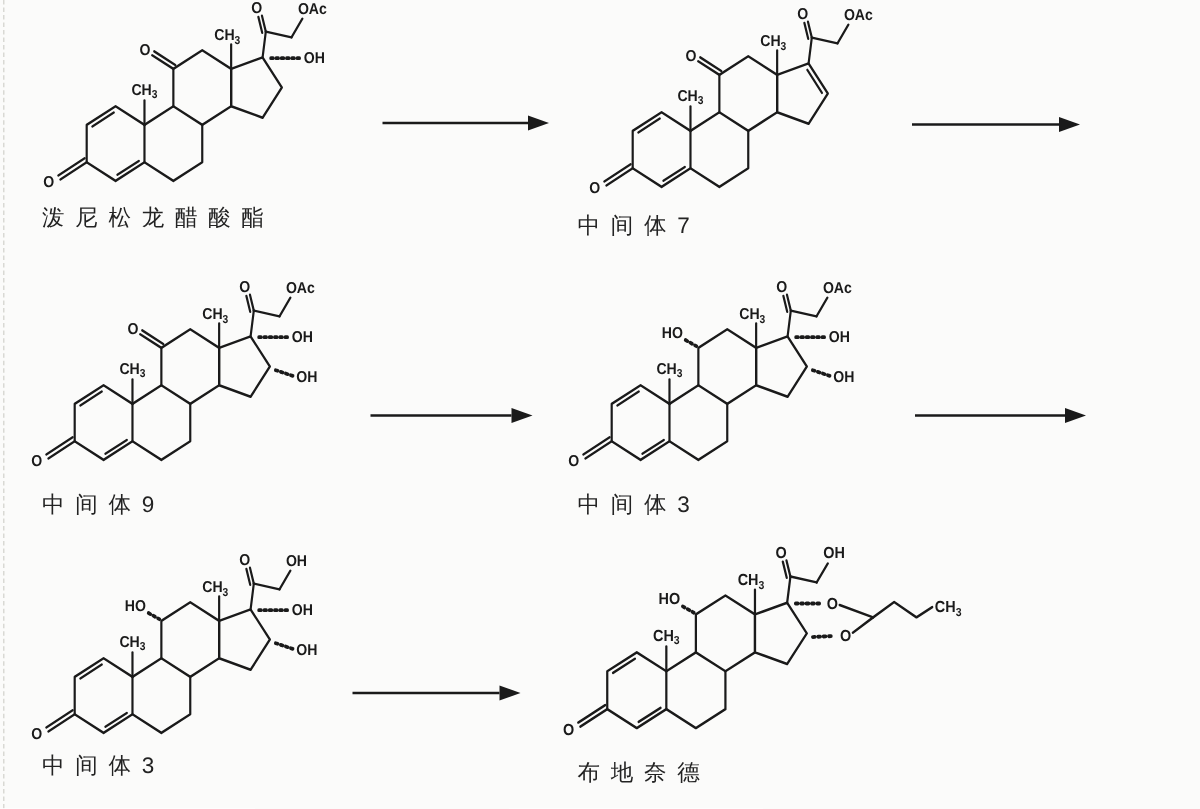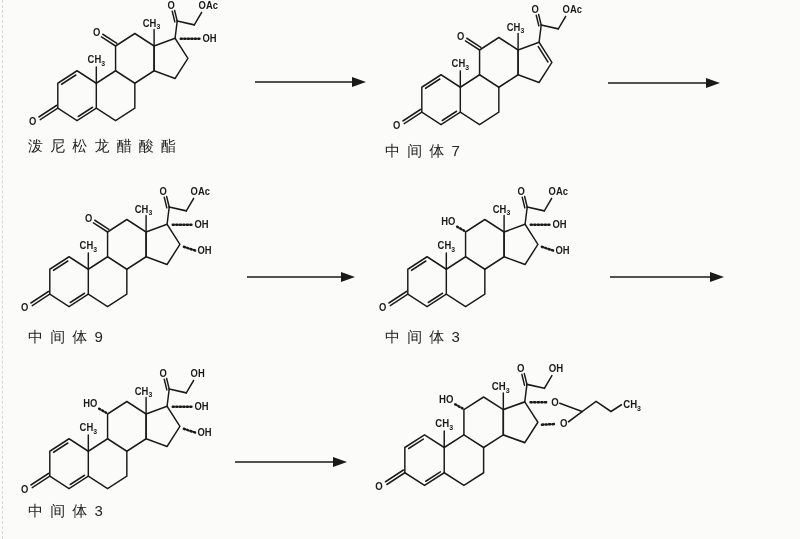--- a/index.html
+++ b/index.html
@@ -160,14 +160,15 @@
       <path class="shaft" d="M235,462 L333,462"></path>
       <path class="head" d="M333,457 L347,462 L333,467 Z"></path>
     </g>
   </svg>
 
   <div class="cn" style="left:28px;top:138px">泼 尼 松 龙 醋 酸 酯</div>
   <div class="cn" style="left:385px;top:143px">中 间 体 7</div>
   <div class="cn" style="left:28px;top:329px">中 间 体 9</div>
   <div class="cn" style="left:385px;top:329px">中 间 体 3</div>
   <div class="cn" style="left:28px;top:503px">中 间 体 3</div>
+  <div class="cn" style="left:385px;top:508px">布 地 奈 德</div>
 
 </div>
 
 </body></html>

